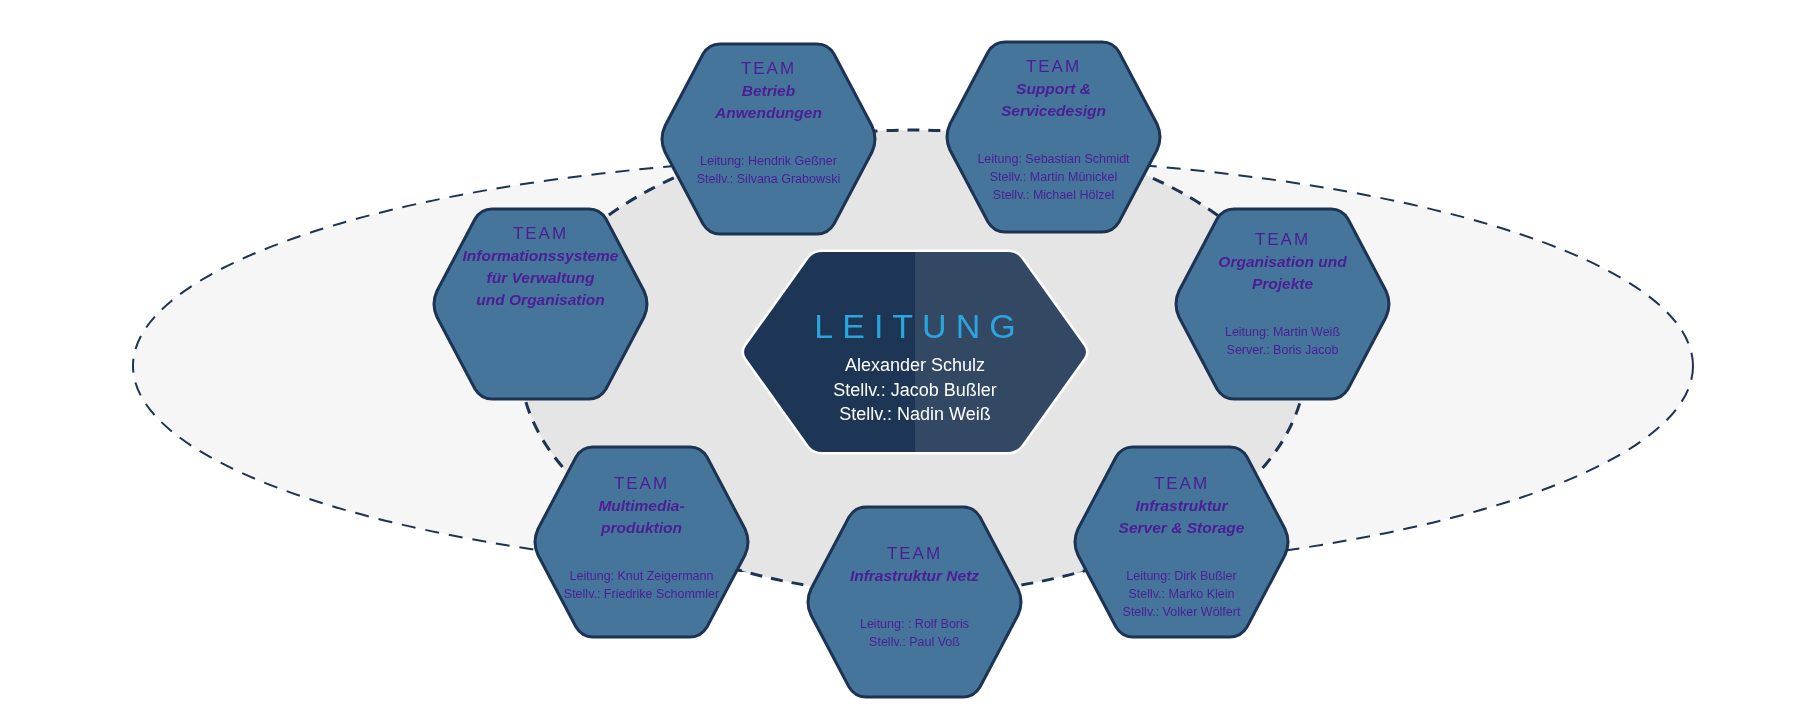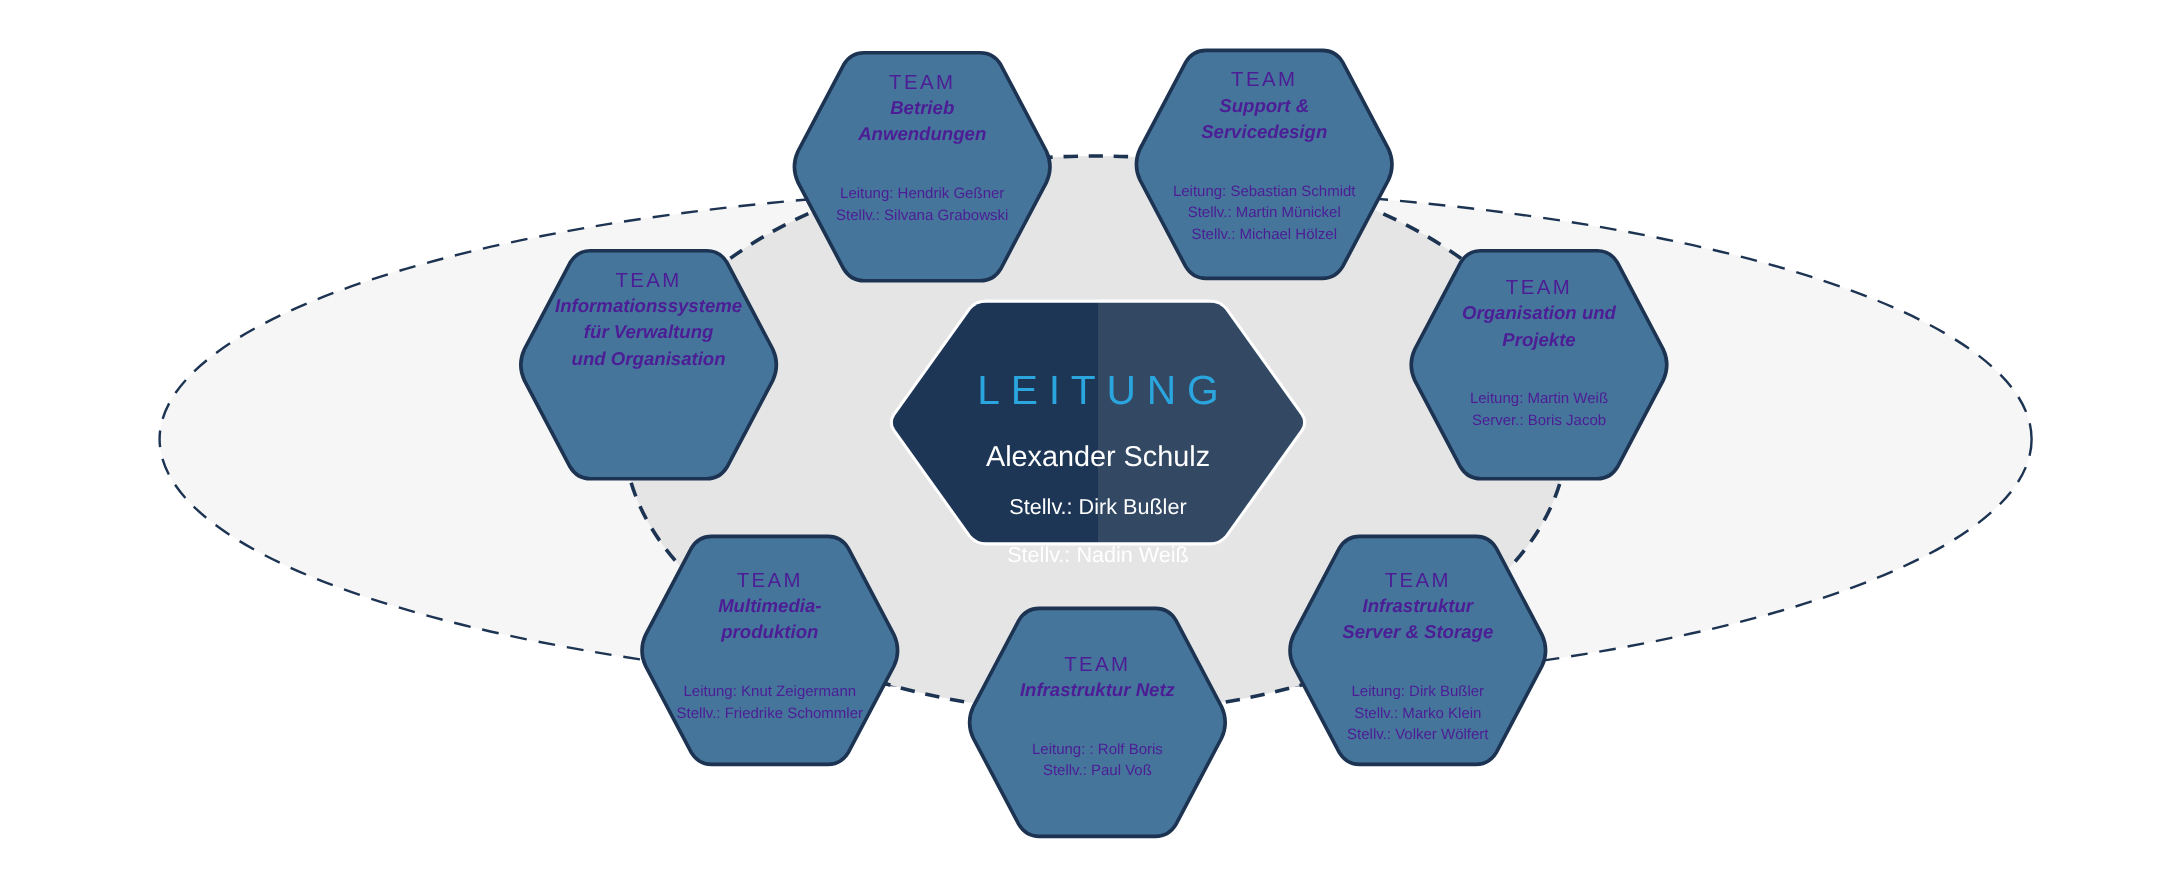--- a/index.html
+++ b/index.html
@@ -11,23 +11,23 @@
   .hex .content { position:absolute; left:0; top:0; width:100%; height:100%;
                   display:flex; flex-direction:column; justify-content:flex-start;
                   color:#4c1d95; text-align:center; }
   .team-label { font-size:17px; letter-spacing:2px; margin-top:18px; line-height:22px; }
   .team-name { font-size:15.5px; font-weight:bold; line-height:22px; white-space:pre-line;font-style:italic; }
   .people { margin-top:28px; font-size:12.5px; line-height:18px; }
   .people div { white-space:nowrap; }
   .leitung { position:absolute; left:740px; top:248px; width:350px; height:208px; }
   .leitung svg { position:absolute; left:0; top:0; width:100%; height:100%; overflow:visible; }
   .leitung .content { position:absolute; left:0; top:0; width:100%; height:100%;
-                      display:flex; flex-direction:column; align-items:center; color:#ffffff;gap:16px; }
+                      display:flex; flex-direction:column; align-items:center; color:#ffffff; }
   .leitung-title { margin-top:58px; font-size:34px; letter-spacing:9px; color:#2aa5de; line-height:40px; padding-left:9px; }
-  .leitung-head { margin-top:6px; font-size:24px; line-height:26px; }
+  .leitung-head { margin-top:6px; font-size:18px; line-height:26px; }
   .leitung-dep { font-size:18px; line-height:24px; }
 </style>
 </head>
 <body>
 
 <svg class="bg" width="1813" height="728" viewBox="0 0 1813 728">
   <ellipse cx="913" cy="366" rx="780" ry="210" fill="#f6f6f6" stroke="#1c3352" stroke-width="2" stroke-dasharray="14 10"></ellipse>
   <ellipse cx="913" cy="362" rx="393" ry="232" fill="#e5e5e5" stroke="#1c3352" stroke-width="3" stroke-dasharray="12 9"></ellipse>
 </svg>
 
@@ -149,16 +149,16 @@
     </defs>
     <path d="M 82 4 L 268 4 Q 276 4 281 10 L 344 98 Q 348 104 344 110 L 281 198 Q 276 204 268 204 L 82 204 Q 74 204 69 198 L 6 110 Q 2 104 6 98 L 69 10 Q 74 4 82 4 Z" fill="none" stroke="#ffffff" stroke-width="5"></path>
     <g clip-path="url(#leitclip)">
       <rect x="0" y="0" width="175" height="208" fill="#1e3655"></rect>
       <rect x="175" y="0" width="175" height="208" fill="#324863"></rect>
     </g>
   </svg>
   <div class="content">
     <div class="leitung-title">LEITUNG</div>
     <div class="leitung-head">Alexander Schulz</div>
-    <div class="leitung-dep">Stellv.: Dirk Bußler</div>
+    <div class="leitung-dep">Stellv.: Jacob Bußler</div>
     <div class="leitung-dep">Stellv.: Nadin Weiß</div>
   </div>
 </div>
 
 </body></html>

